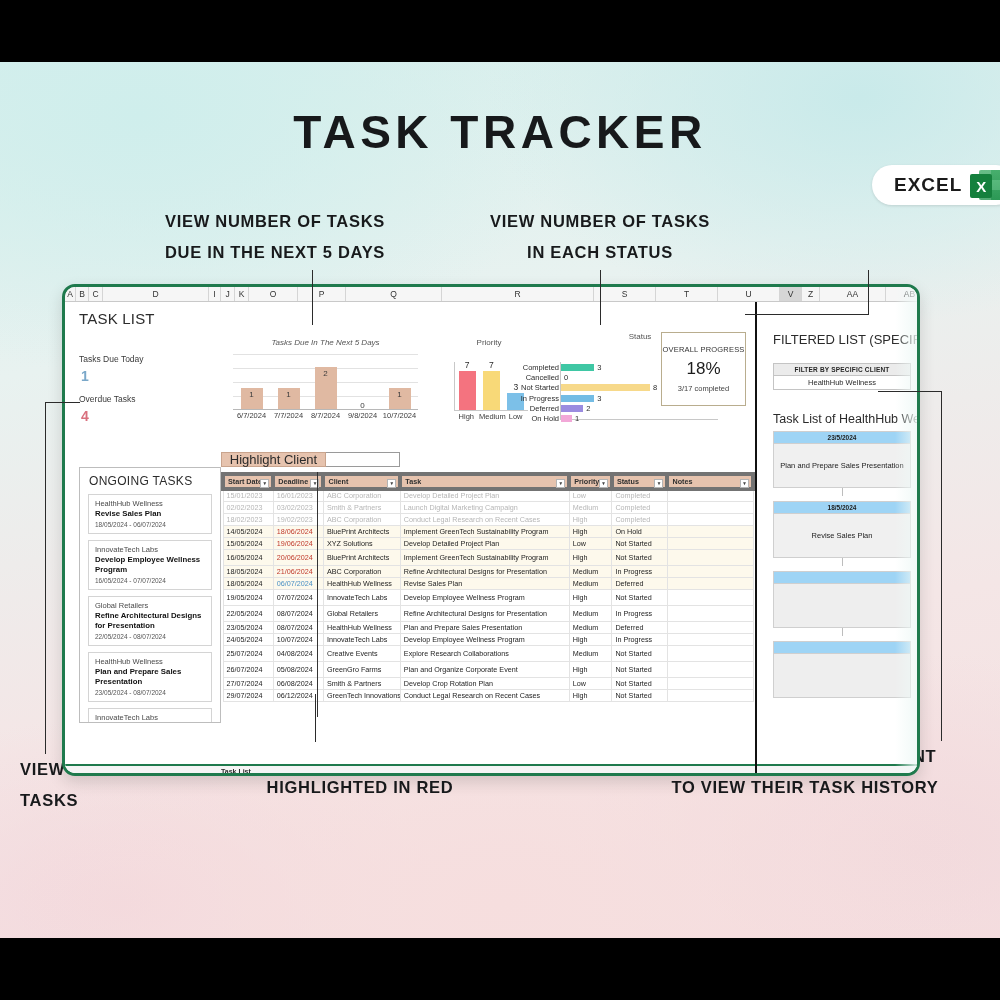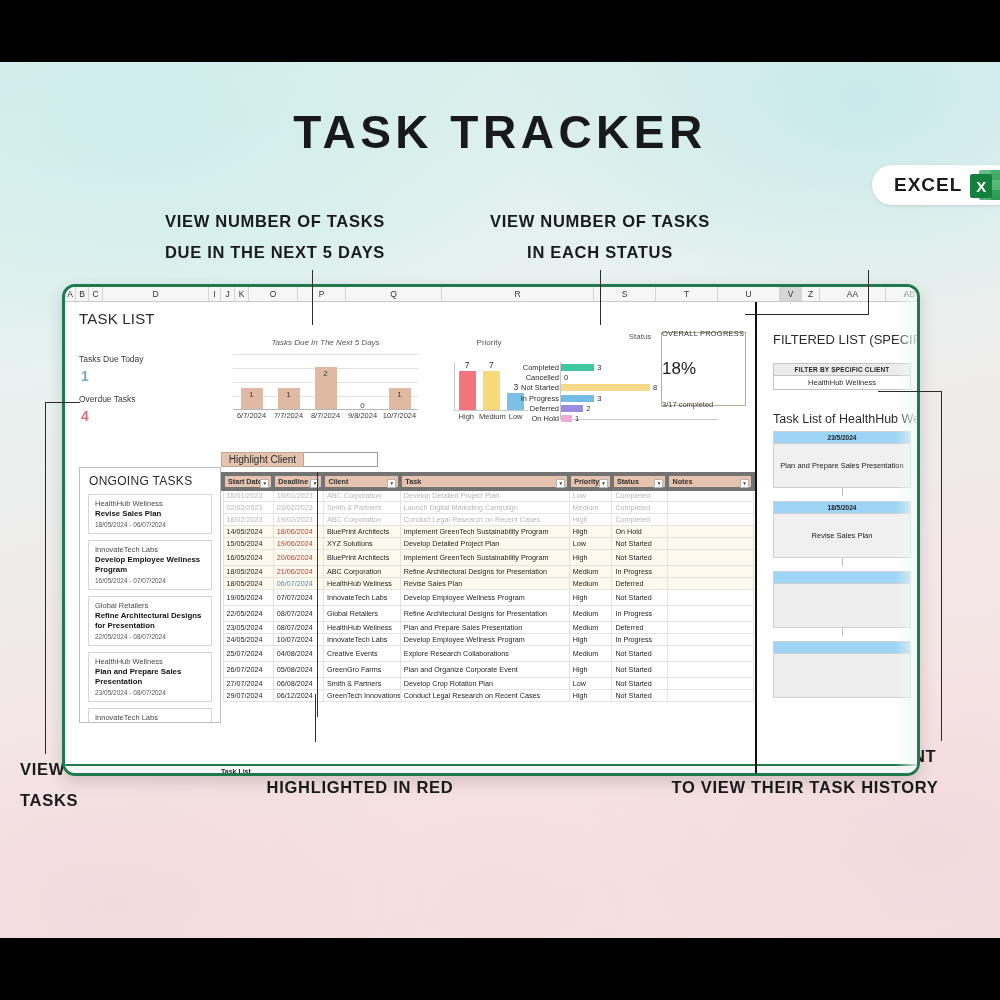--- a/index.html
+++ b/index.html
@@ -140,21 +140,21 @@
   #status-chart { position: absolute; left: 495px; top: 50px; width: 158px; height: 72px; }
   #status-chart .plot { position: absolute; left: 0; right: 0; top: 10px; bottom: 4px; border-left: 1px solid #c8c8c8; border-bottom:1px solid #c8c8c8; }
   #status-chart .srow { height: 10.3px; display: flex; align-items: center; position: relative; }
   #status-chart .slbl { position: absolute; left: -48px; width: 46px; text-align: right; font-size: 7.5px; color: #2b2b2b; }
   #status-chart .sbar { height: 7px; }
   #status-chart .sval { font-size: 7.5px; color: #2b2b2b; margin-left: 3px; }
 
   #progress-box {
     position: absolute; left: 596px; top: 30px; width: 85px; height: 74px;
     background: #fff; border: 1px solid #b9ad8e;
-    display: flex; flex-direction: column; align-items: flex-start; justify-content: center; gap: 21px;
+    display: flex; flex-direction: column; align-items: center; justify-content: center; gap: 5px;
   }
   #progress-box .t { font-size: 7.5px; color: #333; letter-spacing: .2px; }
   #progress-box .p { font-size: 17px; color: #1c1c1c; }
   #progress-box .s { font-size: 7.5px; color: #444; }
 
   
   #ongoing {
     position: absolute; left: 14px; top: 165px; width: 142px; height: 256px;
     background: #fff; border: 1px solid #bdbdbd; overflow: hidden;
   }
@@ -163,22 +163,22 @@
     margin: 0 8px 6px 8px; border: 1px solid #d4d4d4; background: #fff;
     padding: 4px 6px 5px 6px;
   }
   .ot-card .cl { font-size: 7.5px; color: #4a4a4a; }
   .ot-card .tk { font-size: 7.8px; font-weight: 700; color: #111; line-height: 10px; margin-top: 1px; }
   .ot-card .dt { font-size: 6.5px; color: #555; margin-top: 2px; }
 
   
   #highlight-client { position: absolute; left: 156px; top: 150px; display: flex; height: 15px; }
   #highlight-client .lab {
-    width: 83px; background: #e6c3ae; border: 1px solid #c9a48d;
-    font-size: 10px; color: #2b2b2b; display: flex; align-items: center; justify-content: center;
+    width: 105px; background: #e6c3ae; border: 1px solid #c9a48d;
+    font-size: 13px; color: #2b2b2b; display: flex; align-items: center; justify-content: center;
   }
   #highlight-client .inp { width: 74px; background: #fff; border: 1px solid #9a9a9a; border-left: none; }
 
   
   #task-table {
     position: absolute; left: 156px; top: 170px; width: 534px;
     border-collapse: collapse; font-size: 7.2px; table-layout: fixed;
   }
   #task-table th {
     background: #e6c3ae; border: 4px solid #737373; height: 15px;

